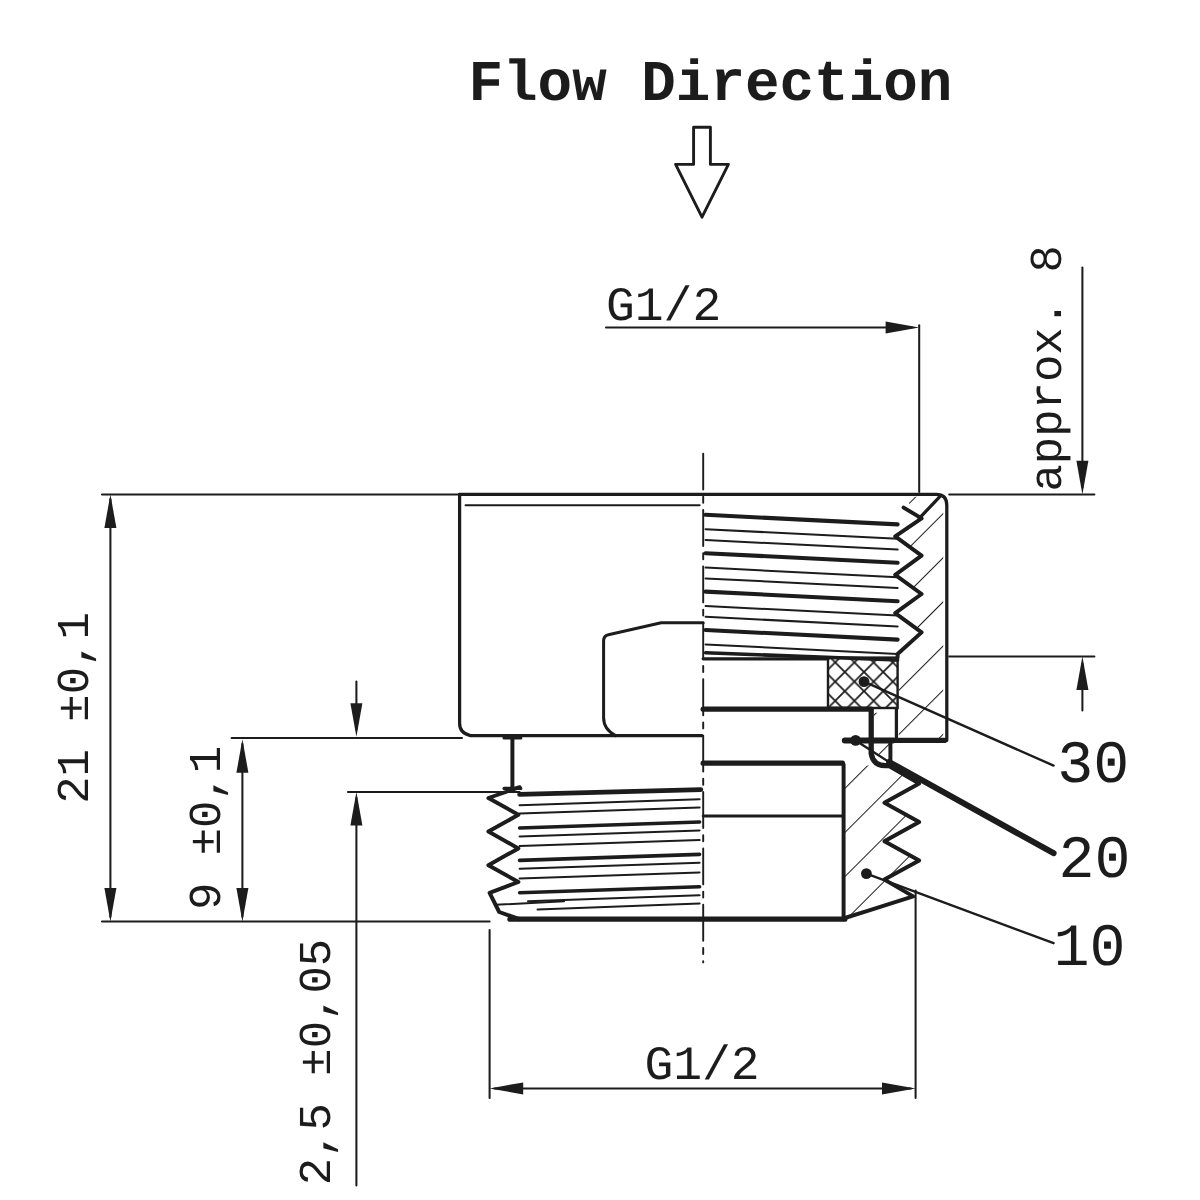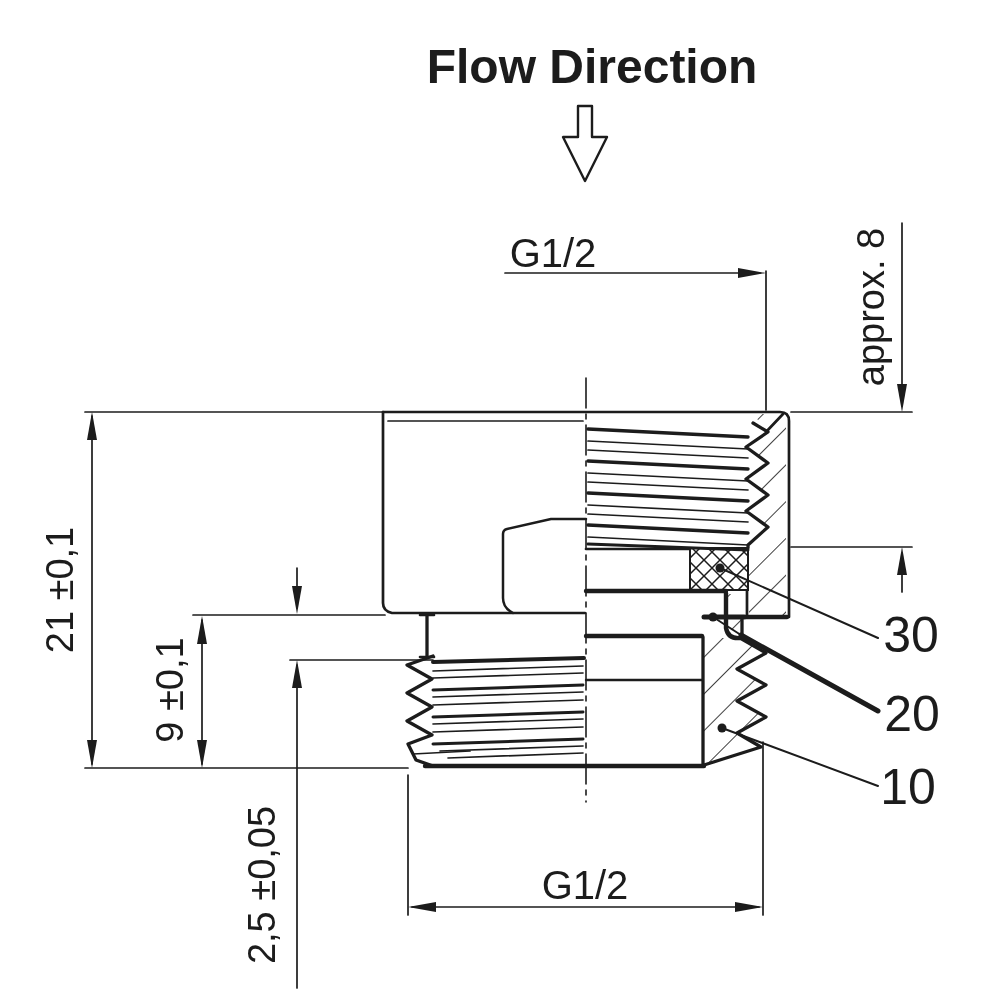--- a/index.html
+++ b/index.html
@@ -1,17 +1,17 @@
 <!DOCTYPE html>
 <html><head>
 <meta charset="utf-8">
 <style>
   html,body{margin:0;padding:0;background:#ffffff;}
   .stage{position:relative;width:988px;height:1000px;background:#ffffff;overflow:hidden;
-         font-family:Liberation Sans, sans-serif;}
+         font-family:Liberation Mono, monospace;}
   svg{position:absolute;left:0;top:0;}
   .ln{stroke:#1c1c1c;fill:none;stroke-linecap:round;stroke-linejoin:round;}
   .t {stroke-width:1.7;}   
   .m {stroke-width:2.7;}   
   .k {stroke-width:4.4;}   
   .x {stroke-width:3.3;}
   .fill{fill:#1c1c1c;stroke:none;}
   text{fill:#1c1c1c;}
   .dimtxt{font-size:38px;}
   .gtxt{font-size:40px;}

